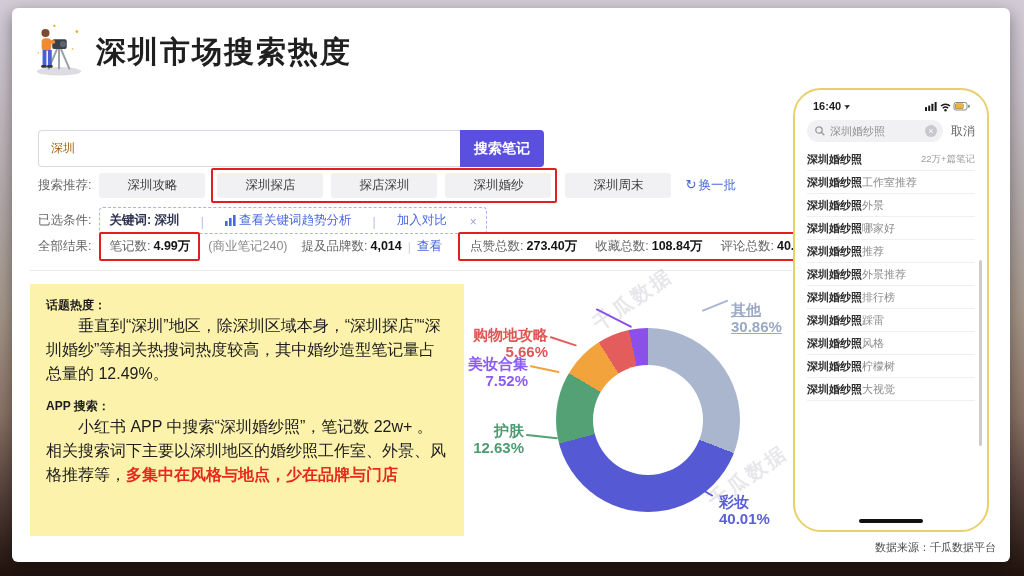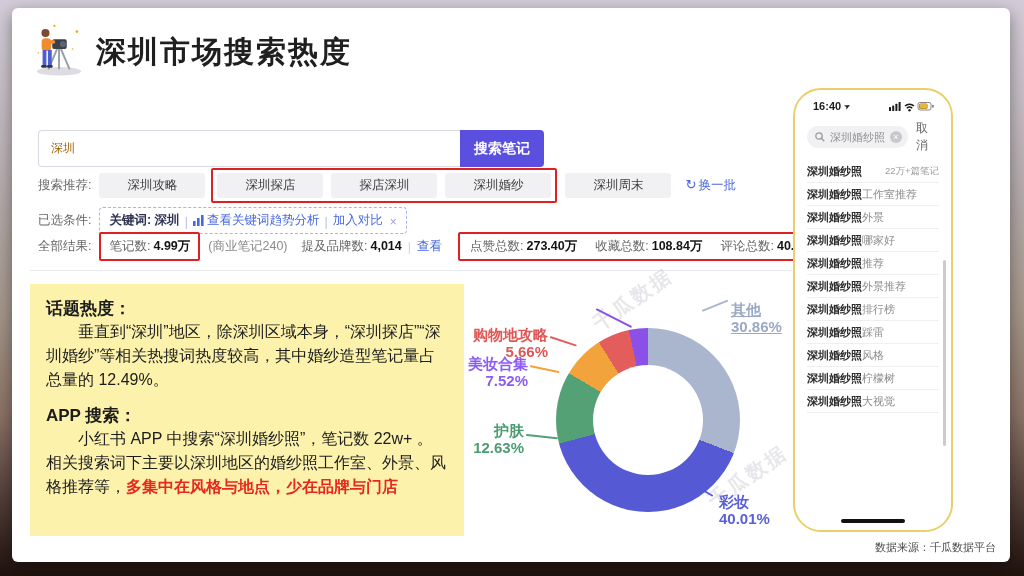--- a/index.html
+++ b/index.html
@@ -29,42 +29,42 @@
   .suggest-row { position:absolute; left:26px; top:160px; display:flex; align-items:center; font-size:12.5px; color:#666; }
   .tag { background:#f1f1f4; color:#3c3c3c; padding:4px 28px; border-radius:3px; margin-left:8px; white-space:nowrap; cursor:pointer;font-family:Liberation Mono, monospace; }
   .red-frame { border:2px solid #e02020; }
   .tags-frame { display:inline-flex; padding:3px 4px; margin-left:6px; border-radius:2px; }
   .tags-frame .tag:first-child { margin-left:0; }
   .refresh-link { color:#4868e0; margin-left:14px; cursor:pointer; white-space:nowrap; }
   .refresh-glyph { font-size:13px; margin-right:2px; }
 
   .selected-row { position:absolute; left:26px; top:199px; display:flex; align-items:center; font-size:12.5px; color:#666; }
   .dashed-chip { margin-left:8px; border:1px dashed #aab1ec; border-radius:4px; padding:4px 9px;
-    display:flex; align-items:flex-end; gap:5px; color:#2e3350; background:#fff; cursor:pointer; }
+    display:flex; align-items:flex-end; gap:21px; color:#2e3350; background:#fff; cursor:pointer; }
   .chip-kw { color:#2e3350; font-weight:700; }
   .chip-sep { color:#b9bfe8; }
   .chip-link { color:#4868e0; cursor:pointer; text-decoration:none; display:flex; align-items:center; gap:3px;}
   .chip-close { color:#9aa2d8; font-size:12px; margin-left:2px; cursor:pointer; }
 
   .results-row { position:absolute; left:26px; top:224px; display:flex; align-items:center; font-size:12.5px; color:#666; }
   .stat { white-space:nowrap; }
   .stat b { color:#141414; font-weight:700; margin-left:3px; }
   .notes-frame { padding:4px 8px; margin-left:8px; border-radius:2px; }
   .biz-note { margin-left:8px; color:#8a8a8a; }
   .brand-stat { margin-left:14px; }
   .pipe { color:#d4d4d4; margin:0 6px; }
   .view-link { color:#4868e0; cursor:pointer; }
   .stats-frame { display:inline-flex; gap:18px; padding:4px 10px; margin-left:16px; border-radius:2px; }
 
   .hr-line { position:absolute; left:18px; top:262px; width:762px; height:1px; background:#ebebee; }
 
   
   .analysis { position:absolute; left:18px; top:276px; width:434px; height:252px;
     background:#fcf2ac; padding:13px 16px 10px 16px; color:#1c1c1c; }
-  .analysis h3 { font-size:17px; font-weight:800; }
+  .analysis h3 { font-size:12px; font-weight:800; }
   .analysis p { font-size:16px; line-height:1.5; text-indent:2em; }
   .analysis .gap { height:12px; }
   .red-em { color:#e8281e; font-weight:800; }
 
   
   .donut { position:absolute; left:544px; top:320px; width:184px; height:184px; border-radius:50%; }
   .donut-hole { position:absolute; left:37px; top:37px; width:110px; height:110px; border-radius:50%; background:#fff; }
   .chart-label { position:absolute; font-size:15px; font-weight:700; line-height:1.15; }
   .cl-other   { left:719px; top:293px; text-align:left; }
   .cl-caizhuang { left:707px; top:485px; text-align:left; }
@@ -77,21 +77,21 @@
   .cn1 { left:668px; top:468px; width:38px; transform:rotate(30deg); }
   .cn2 { left:514px; top:426px; width:32px; transform:rotate(6deg); }
   .cn3 { left:518px; top:357px; width:30px; transform:rotate(12deg); }
   .cn4 { left:538px; top:328px; width:28px; transform:rotate(18deg); }
   .cn5 { left:584px; top:300px; width:40px; transform:rotate(27deg); }
   .watermark { position:absolute; color:rgba(120,120,145,.18); font-size:20px; font-weight:700;
     transform:rotate(-35deg); letter-spacing:3px; pointer-events:none; }
   .wm1 { left:575px; top:278px; } .wm2 { left:690px; top:455px; }
 
   
-  .phone { position:absolute; left:781px; top:80px; width:160px; height:444px; background:#fff;
+  .phone { position:absolute; left:781px; top:80px; width:196px; height:444px; background:#fff;
     border:2px solid #e9d06c; border-radius:28px; overflow:hidden; }
   .ph-status { display:flex; justify-content:space-between; align-items:center; padding:10px 16px 2px 18px; }
   .ph-time { font-size:11px; font-weight:700; color:#1c1c1c; display:flex; align-items:center; gap:3px; }
   .ph-nav { display:inline-block; font-size:8px; transform:rotate(-28deg); color:#1c1c1c; }
   .ph-search-row { display:flex; align-items:center; padding:6px 12px 4px 12px; gap:8px; }
   .ph-pill { flex:1; height:22px; background:#f1f1f3; border-radius:11px; display:flex; align-items:center;
     padding:0 6px 0 8px; gap:5px; cursor:text; }
   .ph-query { flex:1; font-size:11px; color:#8f8f8f; white-space:nowrap; overflow:hidden; }
   .ph-clear { width:12px; height:12px; border-radius:50%; background:#c9c9cd; color:#fff; font-size:9px;
     line-height:12px; text-align:center; cursor:pointer; }

